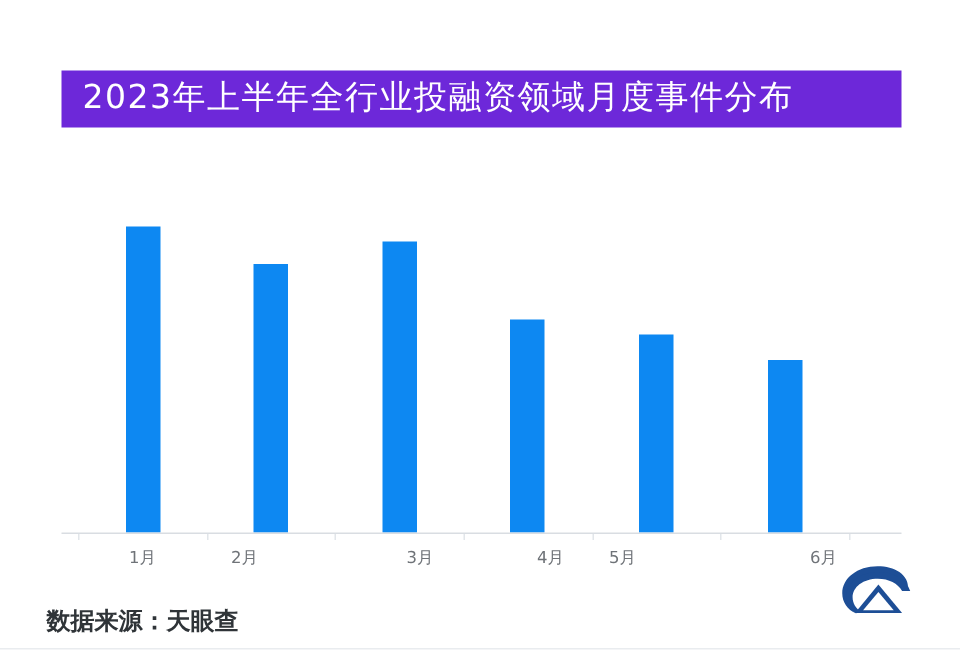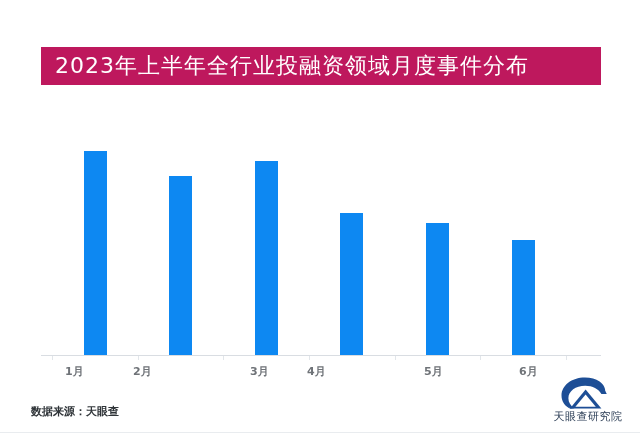--- a/index.html
+++ b/index.html
@@ -87,33 +87,33 @@
     left: 41px;
     top: 364px;
     width: 560px;
     height: 18px;
   }
   .xlabel {
     position: absolute;
     top: 0;
     width: 60px;
     margin-left: -30px;
+    text-align: center;
     font-size: 11px;
     color: #6f7378;
     font-family: "DejaVu Sans", "Liberation Sans", sans-serif;
     white-space: nowrap;
-    font-weight: bold;
   }
 
   
   #footer-source {
     position: absolute;
     left: 31px;
     top: 404px;
-    font-size: 11px;
+    font-size: 16px;
     color: #2f3438;
     font-weight: bold;
     font-family: Liberation Sans, sans-serif;
     white-space: nowrap;
   }
   #footer-rule {
     position: absolute;
     left: 0;
     top: 432px;
     width: 640px;
@@ -145,21 +145,21 @@
     font-size: 11px;
     color: #2b3d55;
     letter-spacing: 0.5px;
     font-family: "DejaVu Sans", "Liberation Sans", sans-serif;
     white-space: nowrap;
   }
 </style>
 </head>
 <body>
 
-<div id="title-banner" style="background: #be185d;">
+<div id="title-banner" style="background: #6d28d9;">
   <span id="title-text">2023年上半年全行业投融资领域月度事件分布</span>
 </div>
 
 <div id="chart-area">
   <div id="bars-layer">
       <div class="bar-slot" style="left: 42.5px;">
         <div class="bar" title="1月: 174" style="height: 204px; background: rgb(13, 136, 242);"></div>
       </div>
       <div class="bar-slot" style="left: 128.1px;">
         <div class="bar" title="2月: 152" style="height: 179px; background: rgb(13, 136, 242);"></div>
@@ -184,31 +184,30 @@
     <div class="axis-tick" style="left: 268px;"></div>
     <div class="axis-tick" style="left: 354px;"></div>
     <div class="axis-tick" style="left: 439px;"></div>
     <div class="axis-tick" style="left: 525px;"></div>
   </div>
 
 <div id="xlabels">
     <div class="xlabel" style="left: 54px;">1月</div>
     <div class="xlabel" style="left: 122px;">2月</div>
     <div class="xlabel" style="left: 239px;">3月</div>
-    <div class="xlabel" style="left: 296px;">4月</div>
-    <div class="xlabel" style="left: 413px;">5月</div>
+    <div class="xlabel" style="left: 326px;">4月</div>
+    <div class="xlabel" style="left: 374px;">5月</div>
     <div class="xlabel" style="left: 508px;">6月</div>
   </div>
 
 <div id="footer-source">数据来源：天眼查</div>
 <div id="footer-rule"></div>
 
 <div id="brand-logo">
   <div id="logo-mark">
     <svg viewBox="0 0 50 34" width="50" height="34" aria-hidden="true">
       <path d="M25 1.5 C11.5 1.5 1.5 9.5 1.5 19.5 C1.5 25.5 5 30.5 10.5 32.8 C7.2 29.6 5.6 25.8 5.6 21.6 C5.6 13.2 13.6 6.6 25.2 6.6 C34.5 6.6 41.8 10.6 45.2 16.8 C45.8 12.4 43.8 8.4 39.6 5.4 C35.8 2.8 30.8 1.5 25 1.5 Z" fill="#1d4e96"></path>
       <path d="M10.5 32.8 C6.5 30.0 4.2 26.2 4.2 21.8 C4.2 12.6 13.6 5.4 25.4 5.4 C36.0 5.4 44.2 10.4 46.8 18.0 L41.4 18.0 C38.6 13.0 32.6 9.8 25.2 9.8 C15.6 9.8 8.4 15.2 8.4 22.2 C8.4 26.2 10.6 29.8 14.4 32.2 Z" fill="#1d4e96"></path>
       <path d="M25.6 13.6 L41.4 32.6 L10.0 32.6 Z" fill="#1d4e96"></path>
       <path d="M25.6 18.6 L35.8 30.8 L15.4 30.8 Z" fill="#ffffff"></path>
     </svg>
   </div>
-  <div id="logo-text">天眼查研究院</div>
 </div>
 
 </body></html>

